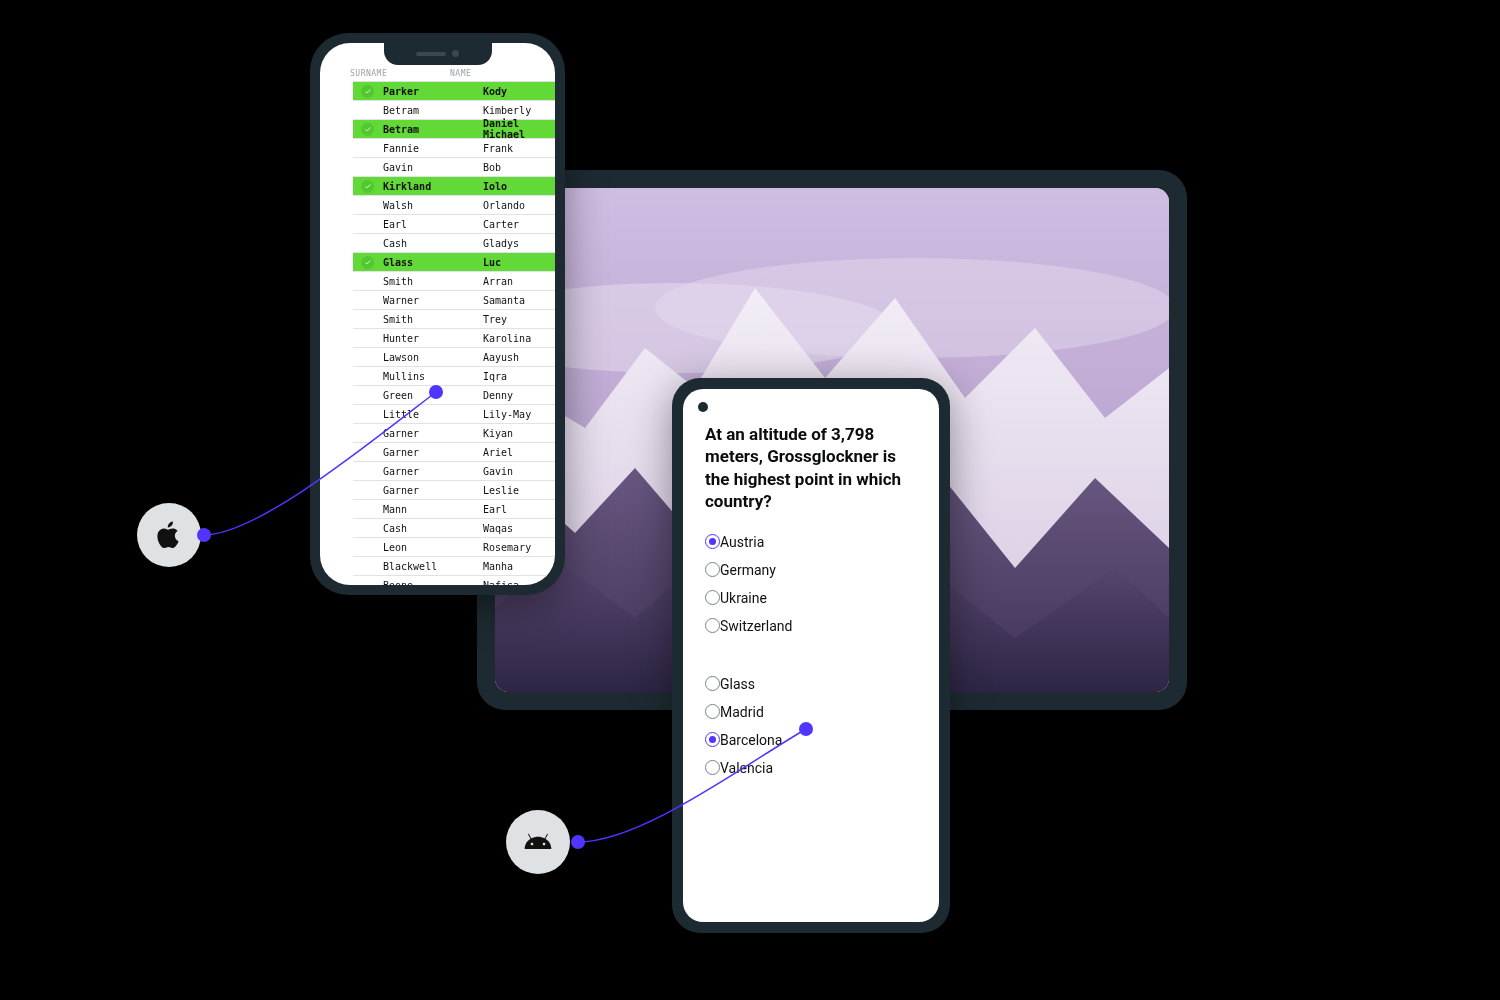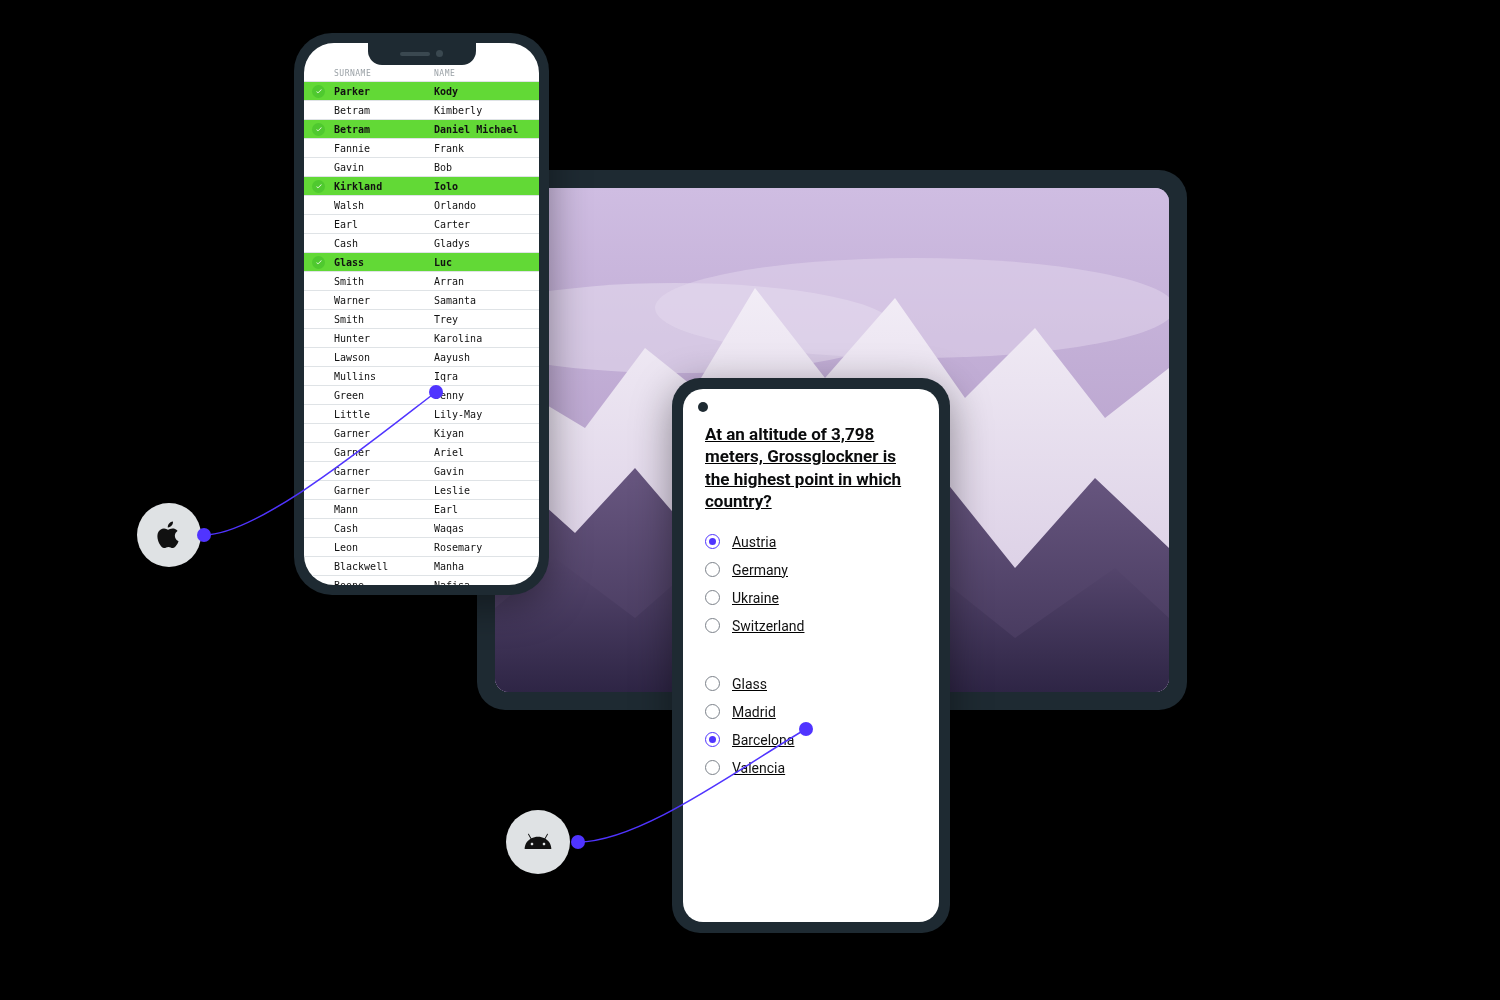--- a/index.html
+++ b/index.html
@@ -5,45 +5,45 @@
   * { box-sizing: border-box; margin: 0; padding: 0; }
   html, body { width: 1500px; height: 1000px; }
   body { background: #000; font-family: -apple-system, BlinkMacSystemFont, "Segoe UI", Roboto, sans-serif; position: relative; overflow: hidden; }
 
   
   .tablet { position: absolute; top: 170px; left: 477px; width: 710px; height: 540px; background: #1e2a32; border-radius: 28px; padding: 18px; }
   .tablet-screen { width: 100%; height: 100%; border-radius: 14px; overflow: hidden; position: relative; background: linear-gradient(180deg, #c7b6dd 0%, #b9a5cf 35%, #a284b7 100%); }
   .tablet-screen svg { position: absolute; inset: 0; }
 
   
-  .iphone { position: absolute; top: 33px; left: 294px; width: 255px; height: 562px; background: #1e2a32; border-radius: 38px; padding: 10px; box-shadow: 0 10px 40px rgba(0,0,0,.4); }
+  .iphone { position: absolute; top: 33px; left: 310px; width: 255px; height: 562px; background: #1e2a32; border-radius: 38px; padding: 10px; box-shadow: 0 10px 40px rgba(0,0,0,.4); }
   .iphone-screen { width: 100%; height: 100%; background: #fff; border-radius: 30px; overflow: hidden; position: relative; }
   .notch { position: absolute; top: 0; left: 50%; transform: translateX(-50%); width: 108px; height: 22px; background: #1e2a32; border-radius: 0 0 14px 14px; z-index: 5; }
   .notch::before { content:""; position:absolute; left:32px; top:9px; width:30px; height:4px; background:#3a4850; border-radius:2px; }
   .notch::after { content:""; position:absolute; left:68px; top:7px; width:7px; height:7px; background:#3a4850; border-radius:50%; }
 
   .names-table { position: absolute; top: 26px; left: 0; right: 0; bottom: 0; overflow: hidden; display: flex; flex-direction: column; }
   .thead { display: flex; font-family: ui-monospace, Menlo, Consolas, monospace; font-size: 8px; letter-spacing: .5px; color: #9aa1a6; text-transform: uppercase; padding: 0 0 3px 30px; }
   .thead .c1 { width: 100px; }
   .tbody { flex: 1; }
-  .row { display: flex; align-items: center; font-family: ui-monospace, Menlo, Consolas, monospace; font-size: 10px; color: #111; border-top: 1px solid #dfe3e6; height: 19px; padding-left: 30px; position: relative; }
+  .row { display: flex; align-items: center; font-family: ui-monospace, Menlo, Consolas, monospace; font-size: 10px; color: #111; border-top: 1px solid #dfe3e6; height: 19px; padding-left: 30px; position: relative; margin-left: 33px; }
   .row .c1 { width: 100px; }
   .row .c2 { flex: 1; }
   .row.hl { background: #62d936; font-weight: 700; }
   .row .chk { position: absolute; left: 8px; width: 13px; height: 13px; border-radius: 50%; background: #4fc92f; display:none; align-items:center; justify-content:center; }
   .row.hl .chk { display:flex; }
   .row .chk svg { width: 8px; height: 8px; }
 
   
-  .android { position: absolute; top: 378px; left: 672px; width: 278px; height: 555px; background: #1e2a32; border-radius: 28px; padding: 11px; box-shadow: 0 10px 40px rgba(0,0,0,.4); text-decoration: underline; }
+  .android { position: absolute; top: 378px; left: 672px; width: 278px; height: 555px; background: #1e2a32; border-radius: 28px; padding: 11px; box-shadow: 0 10px 40px rgba(0,0,0,.4); }
   .android-screen { width: 100%; height: 100%; background: #fff; border-radius: 20px; overflow: hidden; position: relative; padding: 34px 22px 10px 22px; }
   .punch { position: absolute; top: 13px; left: 15px; width: 10px; height: 10px; background: #1e2a32; border-radius: 50%; }
   .question { font-size: 17px; font-weight: 700; color: #0b0c0d; line-height: 1.32; margin-bottom: 15px; }
   .opts { margin-bottom: 30px; }
-  .opt { display: flex; align-items: center; gap: 12px; padding: 6px 0; font-size: 14px; color: #111; cursor: pointer; }
+  .opt { display: flex; align-items: center; padding: 6px 0; font-size: 14px; color: #111; cursor: pointer; }
   .radio { width: 15px; height: 15px; border: 1.6px solid #7c828a; border-radius: 50%; flex-shrink: 0; display:flex; align-items:center; justify-content:center; }
   .opt.sel .radio { border-color: #5034ff; }
   .opt.sel .radio::after { content:""; width: 7px; height: 7px; background:#5034ff; border-radius:50%; }
 
   
   .badge { position: absolute; width: 64px; height: 64px; background: #dfe2e4; border-radius: 50%; display:flex; align-items:center; justify-content:center; z-index: 40; }
   .badge svg { width: 32px; height: 32px; }
   .dot { position: absolute; width: 14px; height: 14px; background: #5034ff; border-radius: 50%; z-index: 45; }
   svg.connector { position: absolute; overflow: visible; z-index: 42; pointer-events:none; }
   svg.connector path { stroke: #5034ff; stroke-width: 1.5px; fill: none; }

